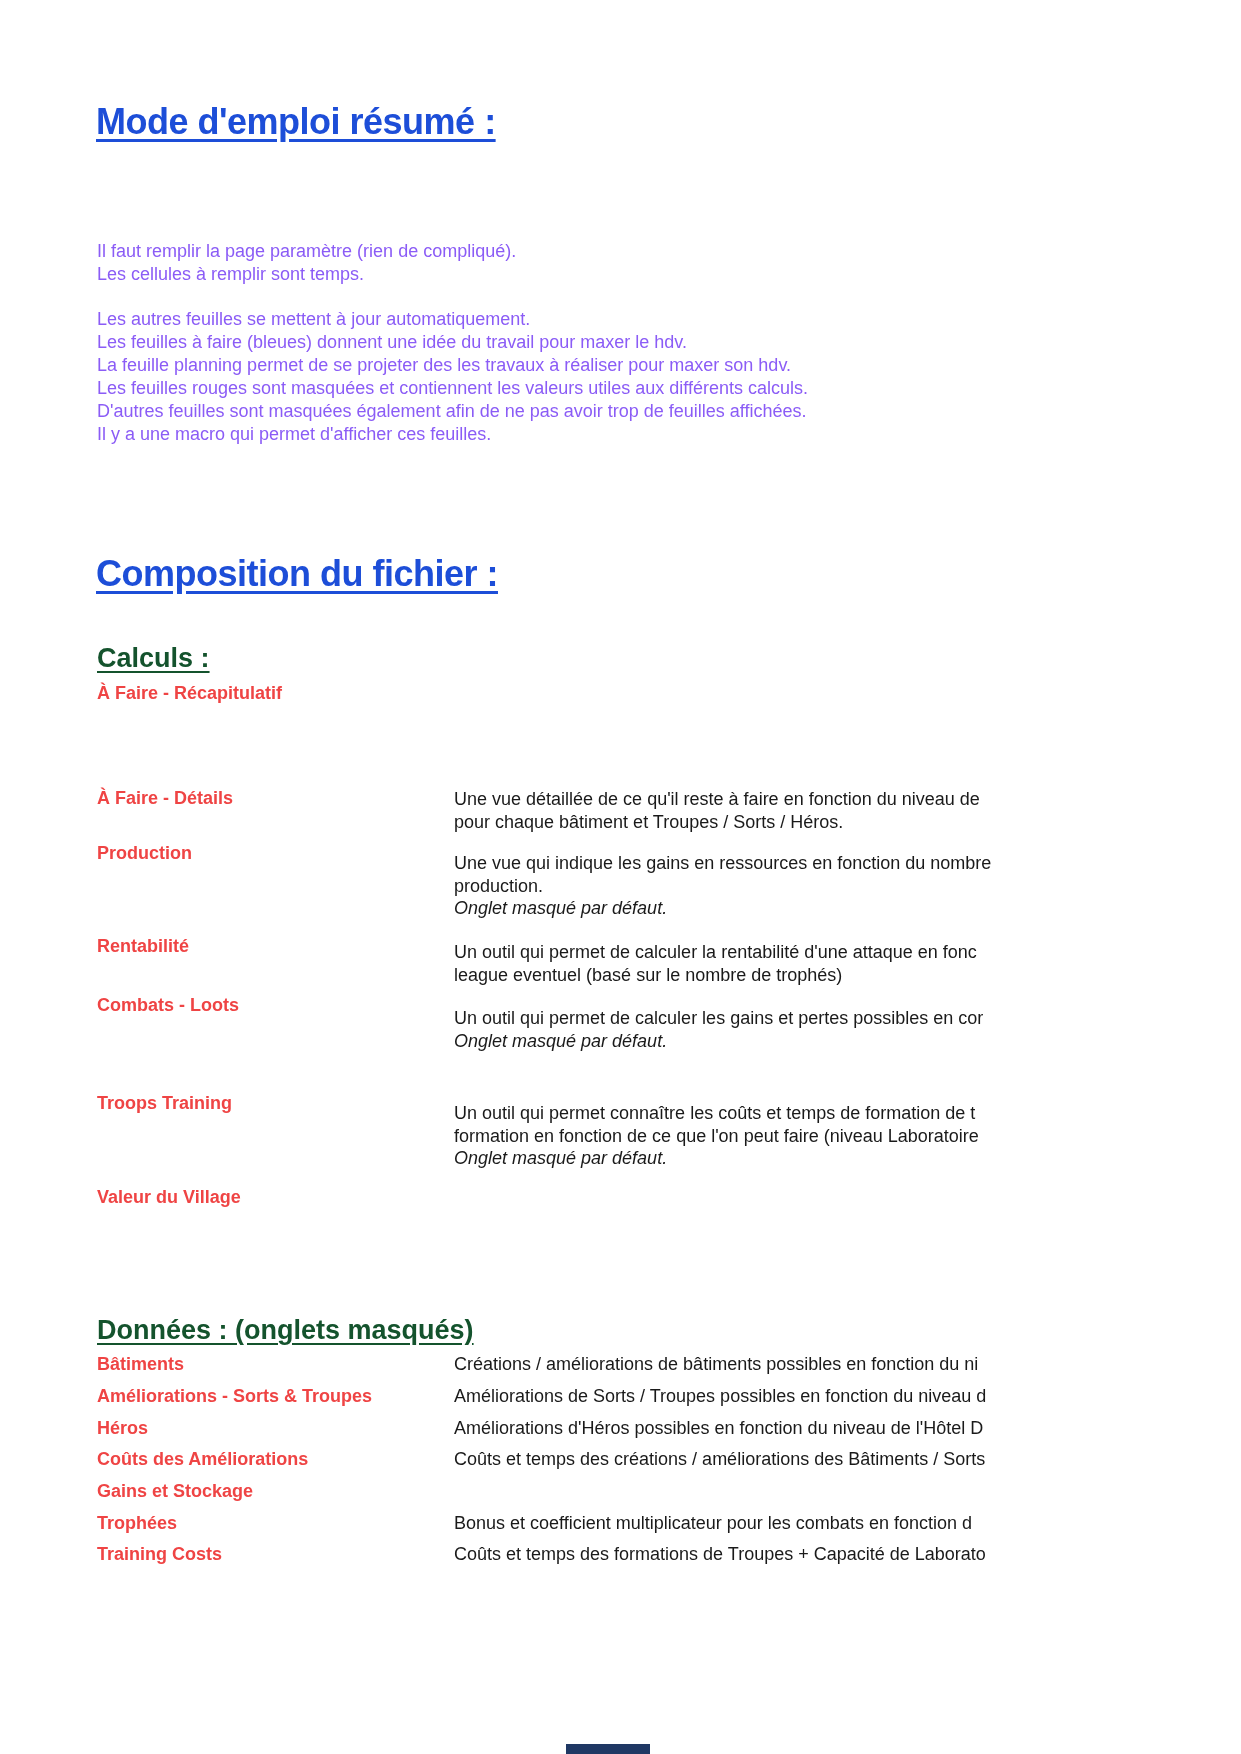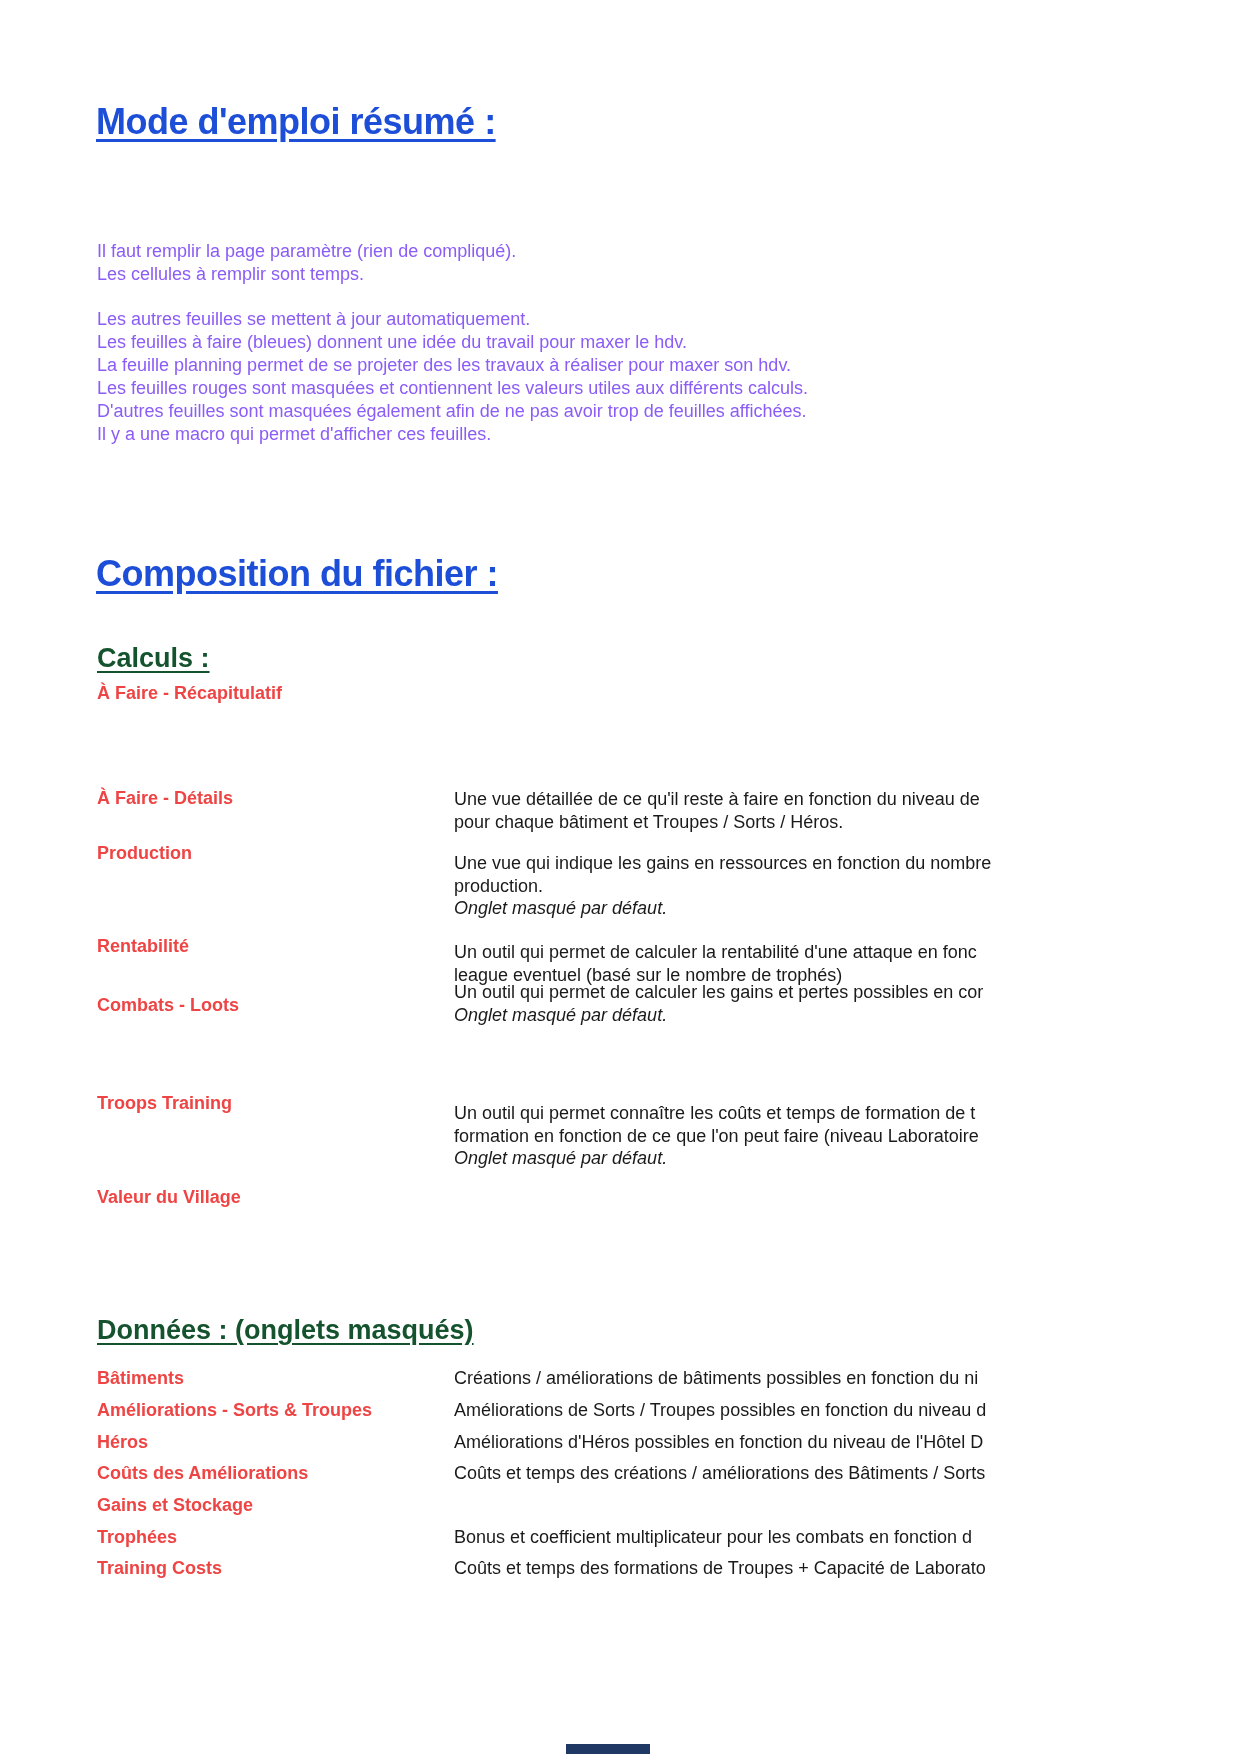--- a/index.html
+++ b/index.html
@@ -22,21 +22,21 @@
   .sheet-label {
     position:absolute; left:97px; font-size:18px; font-weight:700;
     color:#ef4444; white-space:nowrap; line-height:24px;
   }
   .desc {
     position:absolute; left:454px; width:642px; overflow:hidden;
     font-size:18px; color:#1a1a1a;
   }
   .dline { line-height:22.5px; white-space:nowrap; }
   .italic { font-style:italic; }
-  .row { position:absolute; left:0; top:0; width:1241px; height:26px;margin-top:14px; }
+  .row { position:absolute; left:0; top:0; width:1241px; height:26px; }
   .row .sheet-label { top:0; }
   .row .desc { top:1px; height:24px; }
   .next-page-bar {
     position:absolute; left:566px; top:1744px; width:84px; height:10px;
     background:#1F3864;
   }
 </style>
 </head>
 <body>
 
@@ -77,21 +77,21 @@
     <div class="dline italic">Onglet masqué par défaut.</div>
   </div>
 
   <div class="sheet-label" style="top:934px">Rentabilité</div>
   <div class="desc" style="top:941px">
     <div class="dline">Un outil qui permet de calculer la rentabilité d'une attaque en fonc</div>
     <div class="dline">league eventuel (basé sur le nombre de trophés)</div>
   </div>
 
   <div class="sheet-label" style="top:993px">Combats - Loots</div>
-  <div class="desc" style="top:981px">
+  <div class="desc" style="top:1007px">
     <div class="dline">Un outil qui permet de calculer les gains et pertes possibles en cor</div>
     <div class="dline italic">Onglet masqué par défaut.</div>
   </div>
 
   <div class="sheet-label" style="top:1091px">Troops Training</div>
   <div class="desc" style="top:1102px">
     <div class="dline">Un outil qui permet connaître les coûts et temps de formation de t</div>
     <div class="dline">formation en fonction de ce que l'on peut faire (niveau Laboratoire</div>
     <div class="dline italic">Onglet masqué par défaut.</div>
   </div>

